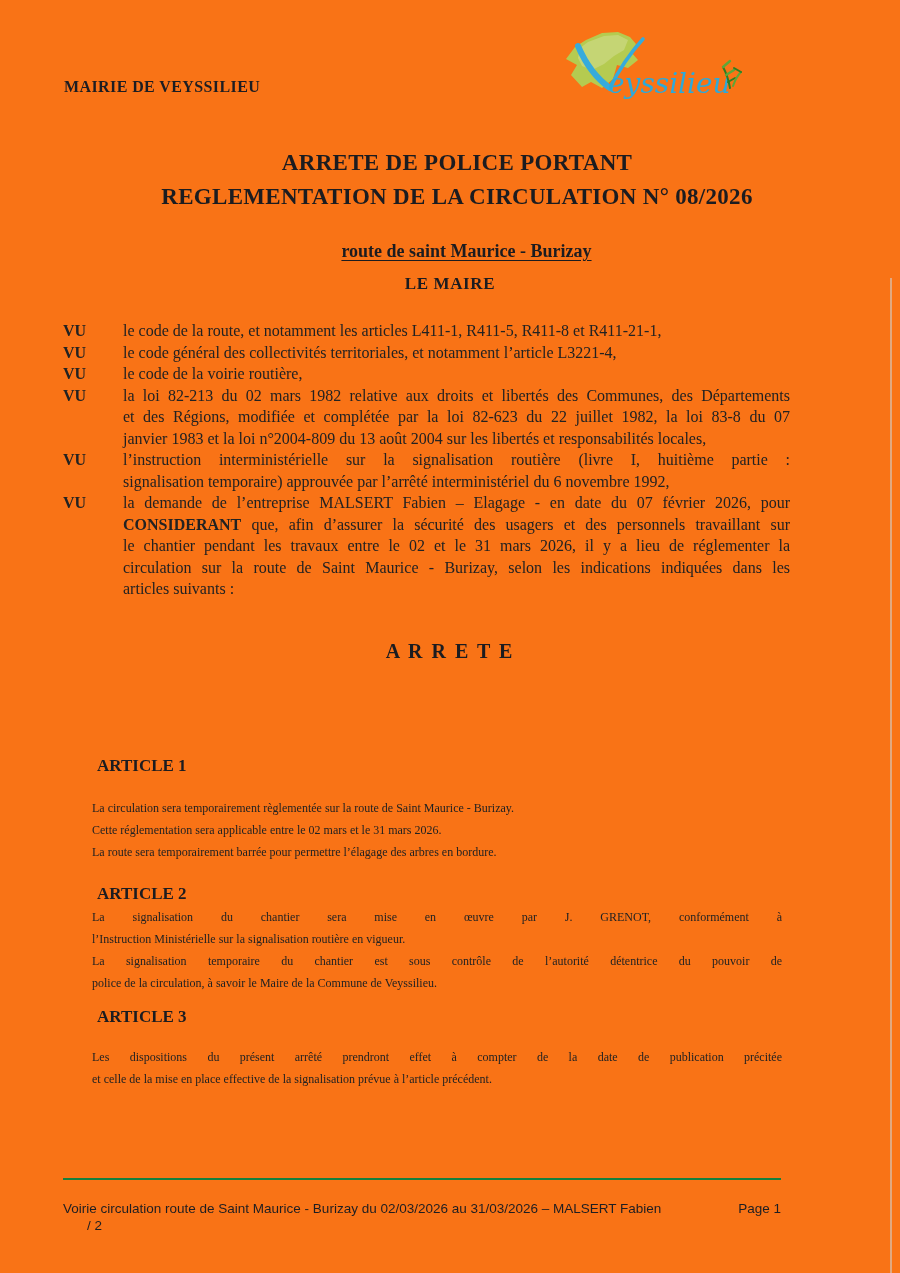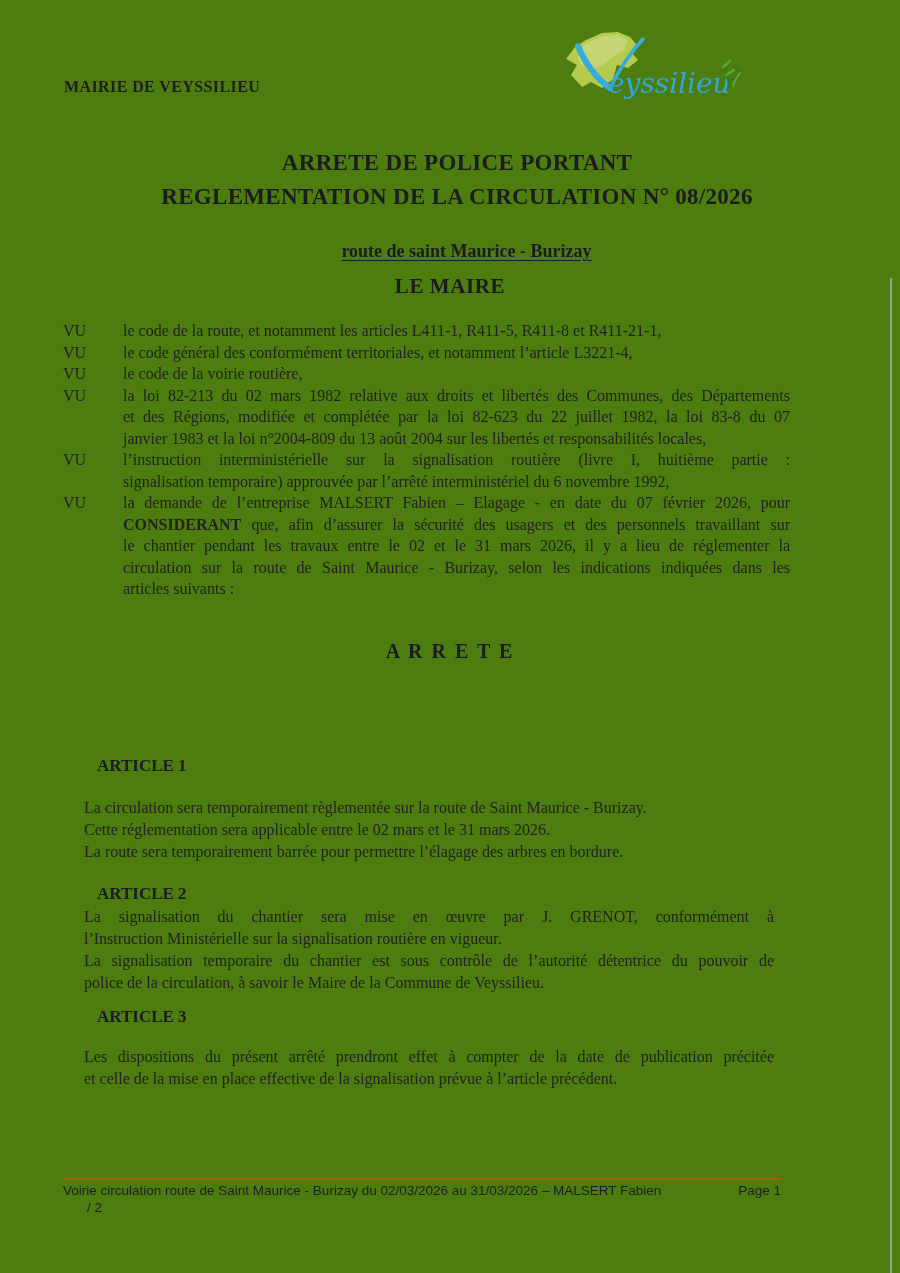--- a/index.html
+++ b/index.html
@@ -1,20 +1,20 @@
 <!DOCTYPE html>
 <html><head>
 <meta charset="utf-8">
 <style>
   html,body{margin:0;padding:0;background:#e8e8e8;}
   .page{
     position:relative;
     width:900px;height:1273px;
     margin:0 auto;
-    background:#4d7c0f;
+    background:#f97316;
     font-family:"Liberation Serif","DejaVu Serif",serif;
     color:#222;
     overflow:hidden;
   }
   
   .org-name{
     position:absolute;left:64px;top:78px;
     font-size:16px;font-weight:bold;letter-spacing:.4px;
     color:#1d1d22;
   }
@@ -26,57 +26,57 @@
     color:#1c1c20;letter-spacing:.3px;margin-left:7px;
   }
   .subtitle{
     position:absolute;left:0;top:241px;width:100%;
     text-align:center;font-weight:bold;font-size:18px;
     color:#1c1c20;
   }
   .subtitle span{text-decoration:underline;text-underline-offset:3px;margin-left:33px;}
   .maire-heading{
     position:absolute;left:0;top:274px;width:100%;
-    text-align:center;font-weight:bold;font-size:21px;letter-spacing:.6px;
+    text-align:center;font-weight:bold;font-size:17px;letter-spacing:.6px;
     color:#1c1c20;
   }
   
   .vu-list{position:absolute;left:63px;top:320px;width:727px;font-size:16px;}
   .vu-row{display:flex;}
-  .vu-label{width:40px;flex:0 0 40px;font-weight:normal;line-height:21.5px;}
+  .vu-label{width:40px;flex:0 0 40px;font-weight:bold;line-height:21.5px;}
   .vu-text{flex:1;line-height:21.5px;margin-left:20px;}
   .line{line-height:21.5px;white-space:nowrap;}
   .j{text-align:justify;text-align-last:justify;text-justify:inter-word;white-space:normal;}
   .b{font-weight:bold;}
   
   .arrete-heading{
     position:absolute;left:0;top:640px;width:100%;
     text-align:center;font-weight:bold;font-size:20px;letter-spacing:2px;
     color:#1c1c20;
   }
   
   .article-heading{
     position:absolute;left:97px;
     font-weight:bold;font-size:17px;color:#1c1c20;
   }
   .article-body{
-    position:absolute;left:84px;width:690px;
-    font-size:16px;
+    position:absolute;left:92px;width:690px;
+    font-size:12px;
   }
   .article-body .line{line-height:22px;}
   #a1h{top:756px;} #a1b{top:797px;}
   #a2h{top:884px;} #a2b{top:906px;}
   #a3h{top:1007px;} #a3b{top:1046px;}
   
   .footer{
     position:absolute;left:63px;top:1178px;width:718px;
-    border-top:2px solid #a16207;
+    border-top:2px solid #15803d;
     font-family:"Liberation Sans","DejaVu Sans",sans-serif;
     font-size:13.5px;color:#1e1e22;
-    padding-top:3px;
+    padding-top:21px;
   }
   .footer-row{display:flex;justify-content:space-between;align-items:flex-start;}
   .footer-line2{margin-left:24px;margin-top:2px;}
   
   .scan-edge-line{
     position:absolute;left:890px;top:278px;width:2px;height:995px;
     background:#cdd4d9;opacity:.55;
   }
 </style>
 </head>
@@ -124,21 +124,21 @@
     <div class="vu-row">
       <div class="vu-label">VU</div>
       <div class="vu-text">
         <div class="line">le code de la route, et notamment les articles L411-1, R411-5, R411-8 et R411-21-1,</div>
       </div>
     </div>
 
     <div class="vu-row">
       <div class="vu-label">VU</div>
       <div class="vu-text">
-        <div class="line">le code général des conformément territoriales, et notamment l’article L3221-4,</div>
+        <div class="line">le code général des collectivités territoriales, et notamment l’article L3221-4,</div>
       </div>
     </div>
 
     <div class="vu-row">
       <div class="vu-label">VU</div>
       <div class="vu-text">
         <div class="line">le code de la voirie routière,</div>
       </div>
     </div>
 

